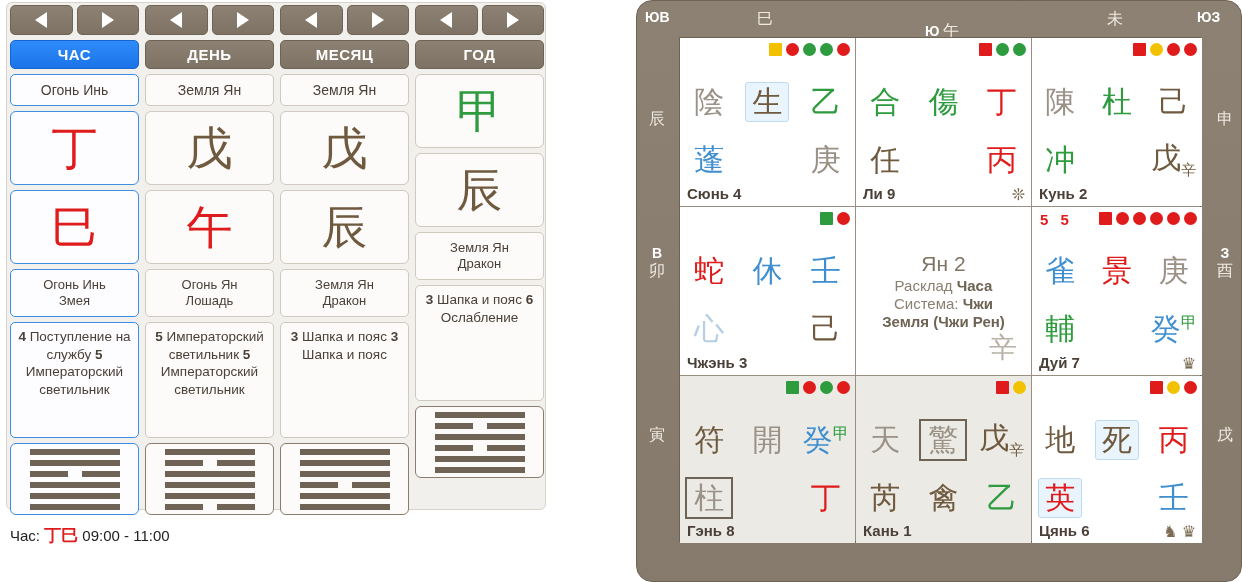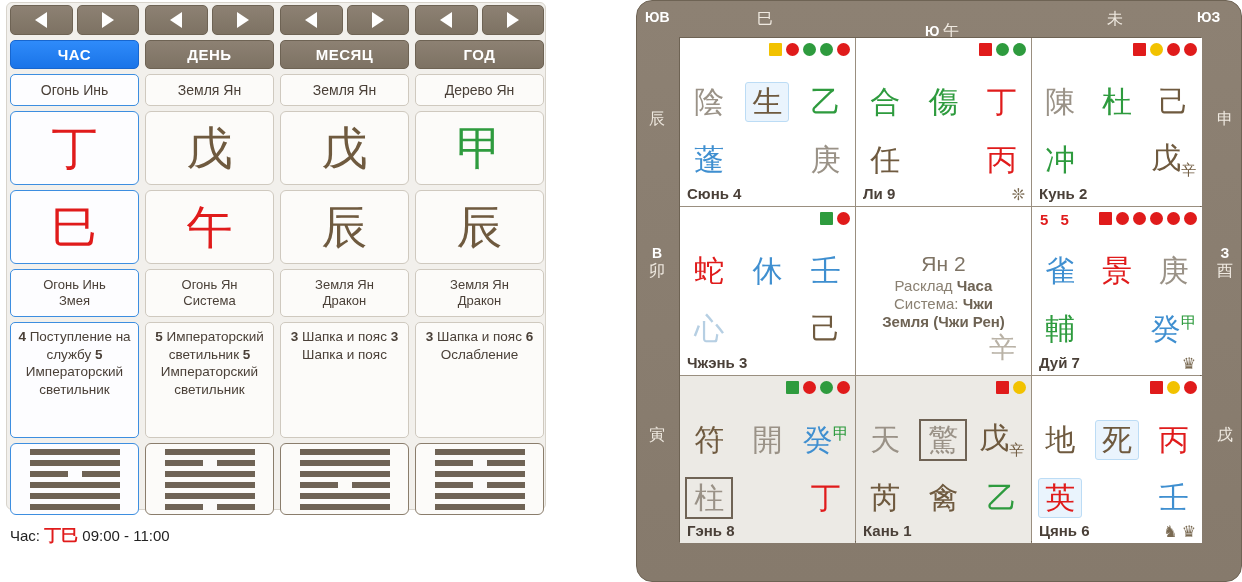--- a/index.html
+++ b/index.html
@@ -217,21 +217,21 @@
             <div class="navbtn">
               <span class="tri tri-r"></span>
             </div>
           </div>
           <div class="ptitle">ДЕНЬ</div>
           <div class="pelem">Земля Ян</div>
           <div class="glyphbox" style="color: rgb(111, 90, 63);">戊</div>
           <div class="glyphbox" style="color: rgb(224, 27, 27);">午</div>
           <div class="pelem2">
             <span>Огонь Ян</span>
-            <span>Система</span>
+            <span>Лошадь</span>
           </div>
           <div class="stars"><span><b>5</b><span> Император­ский светиль­ник </span></span><span><b>5</b><span> Император­ский светиль­ник </span></span></div>
           <div class="hexbox">
             <div class="hexline">
               <span class="seg seg-full"></span>
             </div>
             <div class="hexline">
               <span class="seg seg-half"></span>
               <span class="seg seg-half"></span>
             </div>
@@ -293,21 +293,20 @@
         <div class="pcol">
           <div class="navrow">
             <div class="navbtn">
               <span class="tri tri-l"></span>
             </div>
             <div class="navbtn">
               <span class="tri tri-r"></span>
             </div>
           </div>
           <div class="ptitle">ГОД</div>
-          <div class="pelem">Дерево Ян</div>
           <div class="glyphbox" style="color: rgb(46, 155, 62);">甲</div>
           <div class="glyphbox" style="color: rgb(111, 90, 63);">辰</div>
           <div class="pelem2">
             <span>Земля Ян</span>
             <span>Дракон</span>
           </div>
           <div class="stars"><span><b>3</b><span> Шапка и пояс </span></span><span><b>6</b><span> Ослабле­ние </span></span></div>
           <div class="hexbox">
             <div class="hexline">
               <span class="seg seg-full"></span>

